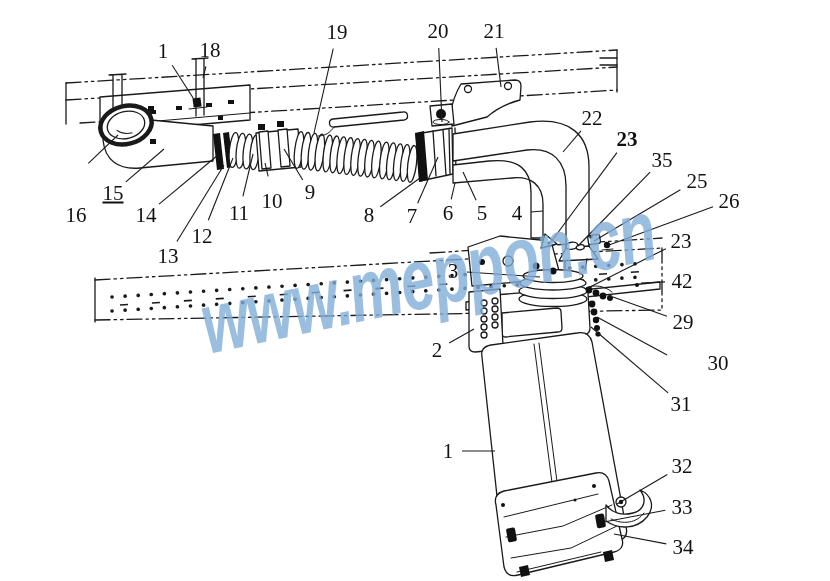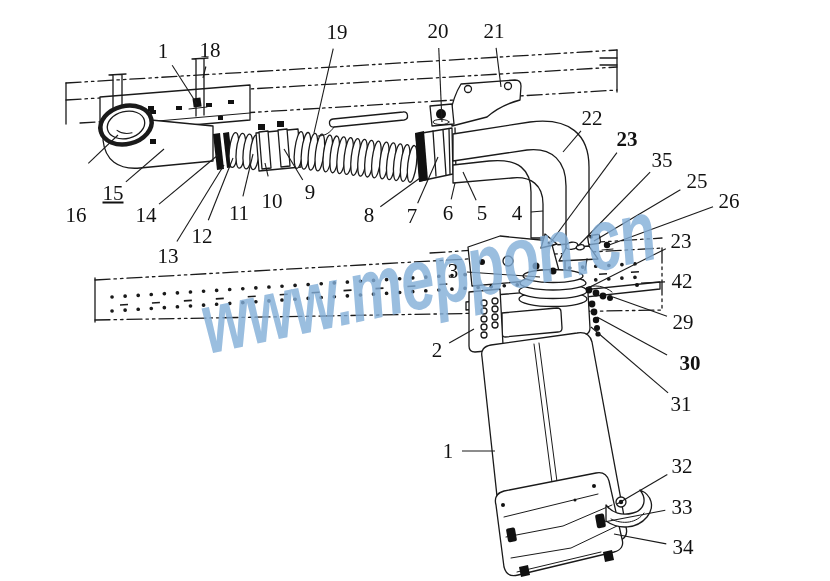--- a/index.html
+++ b/index.html
@@ -278,20 +278,20 @@
       <span class="plabel" style="left: 438px; top: 31px;">20</span>
       <span class="plabel" style="left: 494px; top: 31px;">21</span>
       <span class="plabel" style="left: 592px; top: 118px;">22</span>
       <span class="plabel" style="left: 627px; top: 139px; font-weight: bold;">23</span>
       <span class="plabel" style="left: 662px; top: 160px;">35</span>
       <span class="plabel" style="left: 697px; top: 181px;">25</span>
       <span class="plabel" style="left: 729px; top: 201px;">26</span>
       <span class="plabel" style="left: 681px; top: 241px;">23</span>
       <span class="plabel" style="left: 682px; top: 281px;">42</span>
       <span class="plabel" style="left: 683px; top: 322px;">29</span>
-      <span class="plabel" style="left: 690px; top: 363px; font-weight: bold;">30</span>
+      <span class="plabel" style="left: 718px; top: 363px;">30</span>
       <span class="plabel" style="left: 681px; top: 404px;">31</span>
       <span class="plabel" style="left: 682px; top: 466px;">32</span>
       <span class="plabel" style="left: 682px; top: 507px;">33</span>
       <span class="plabel" style="left: 683px; top: 547px;">34</span>
     </div>
 
 </div>
 
 </body></html>

